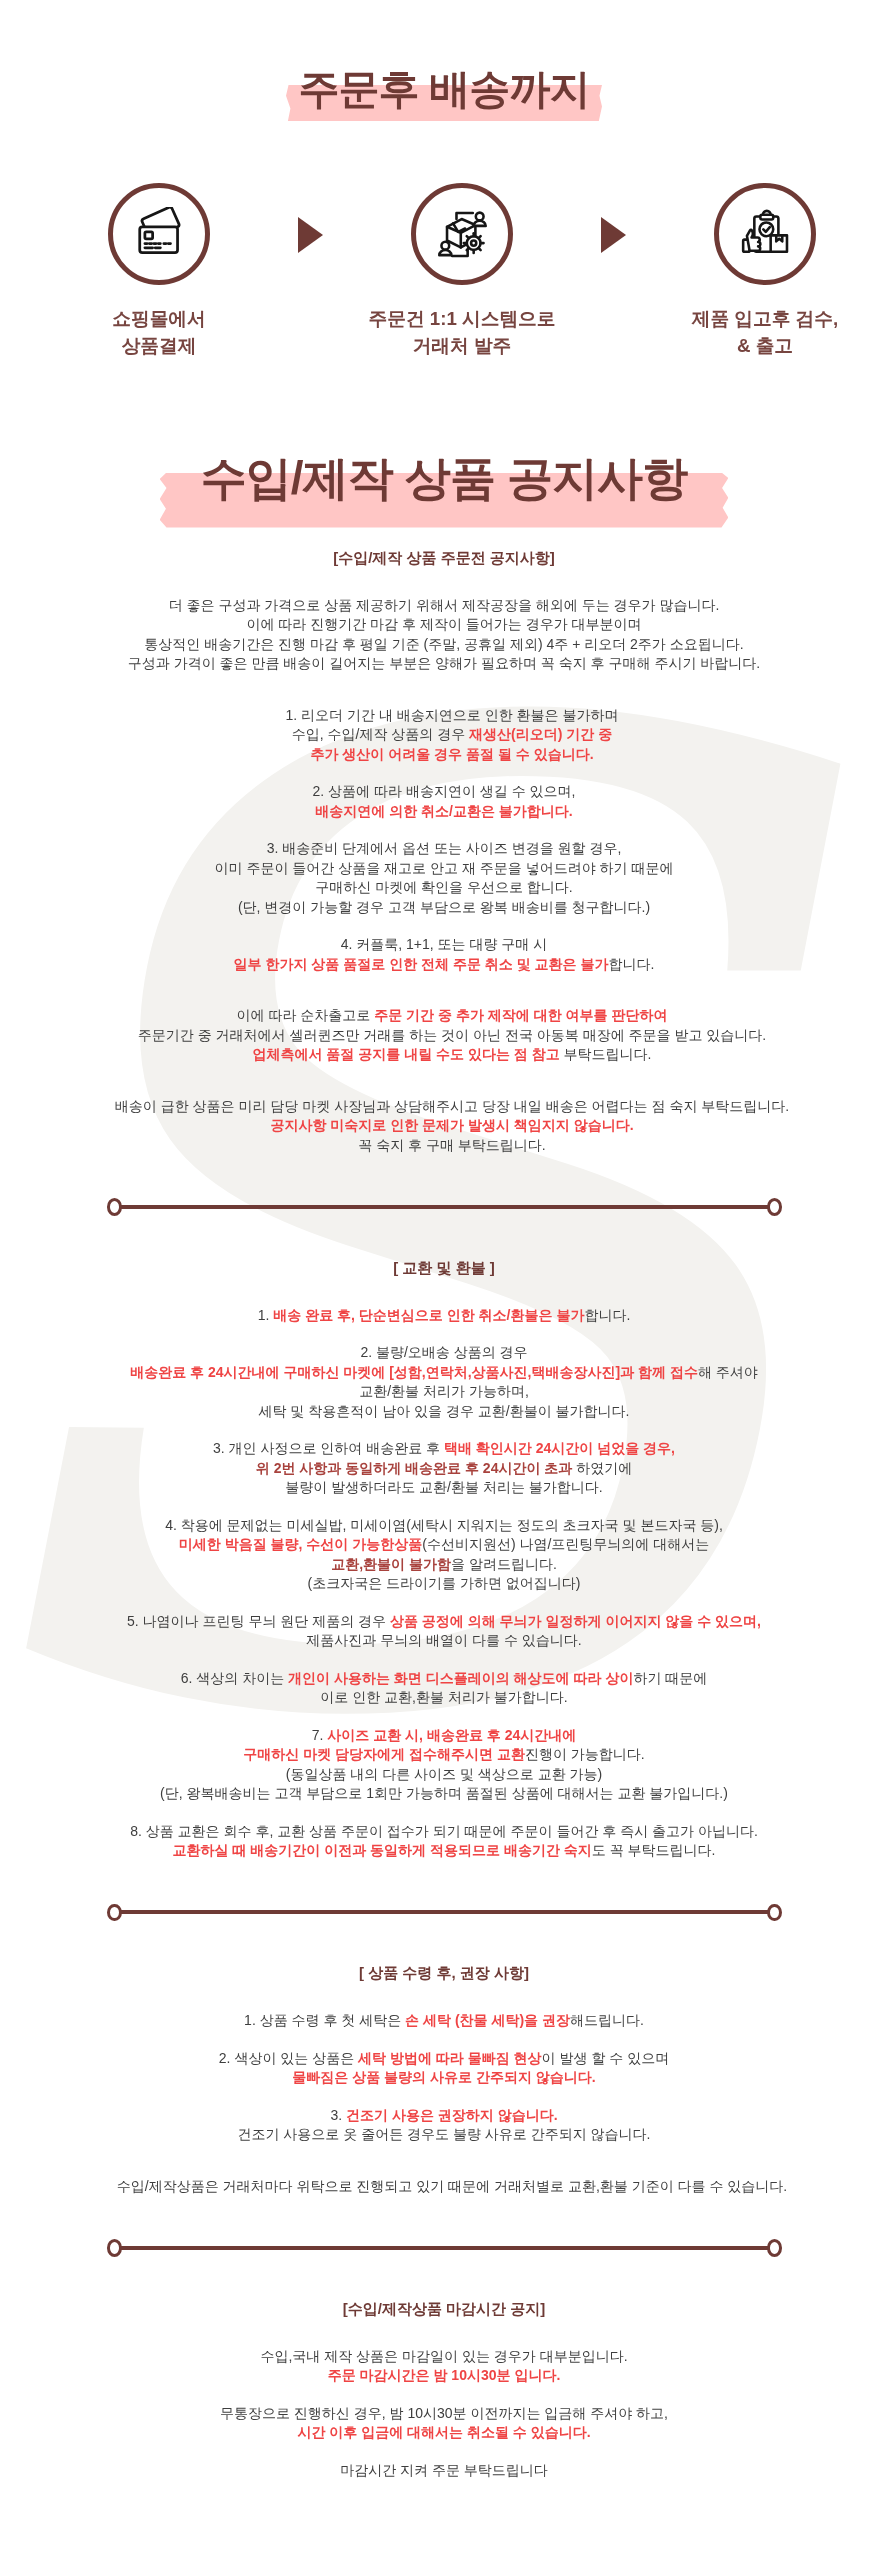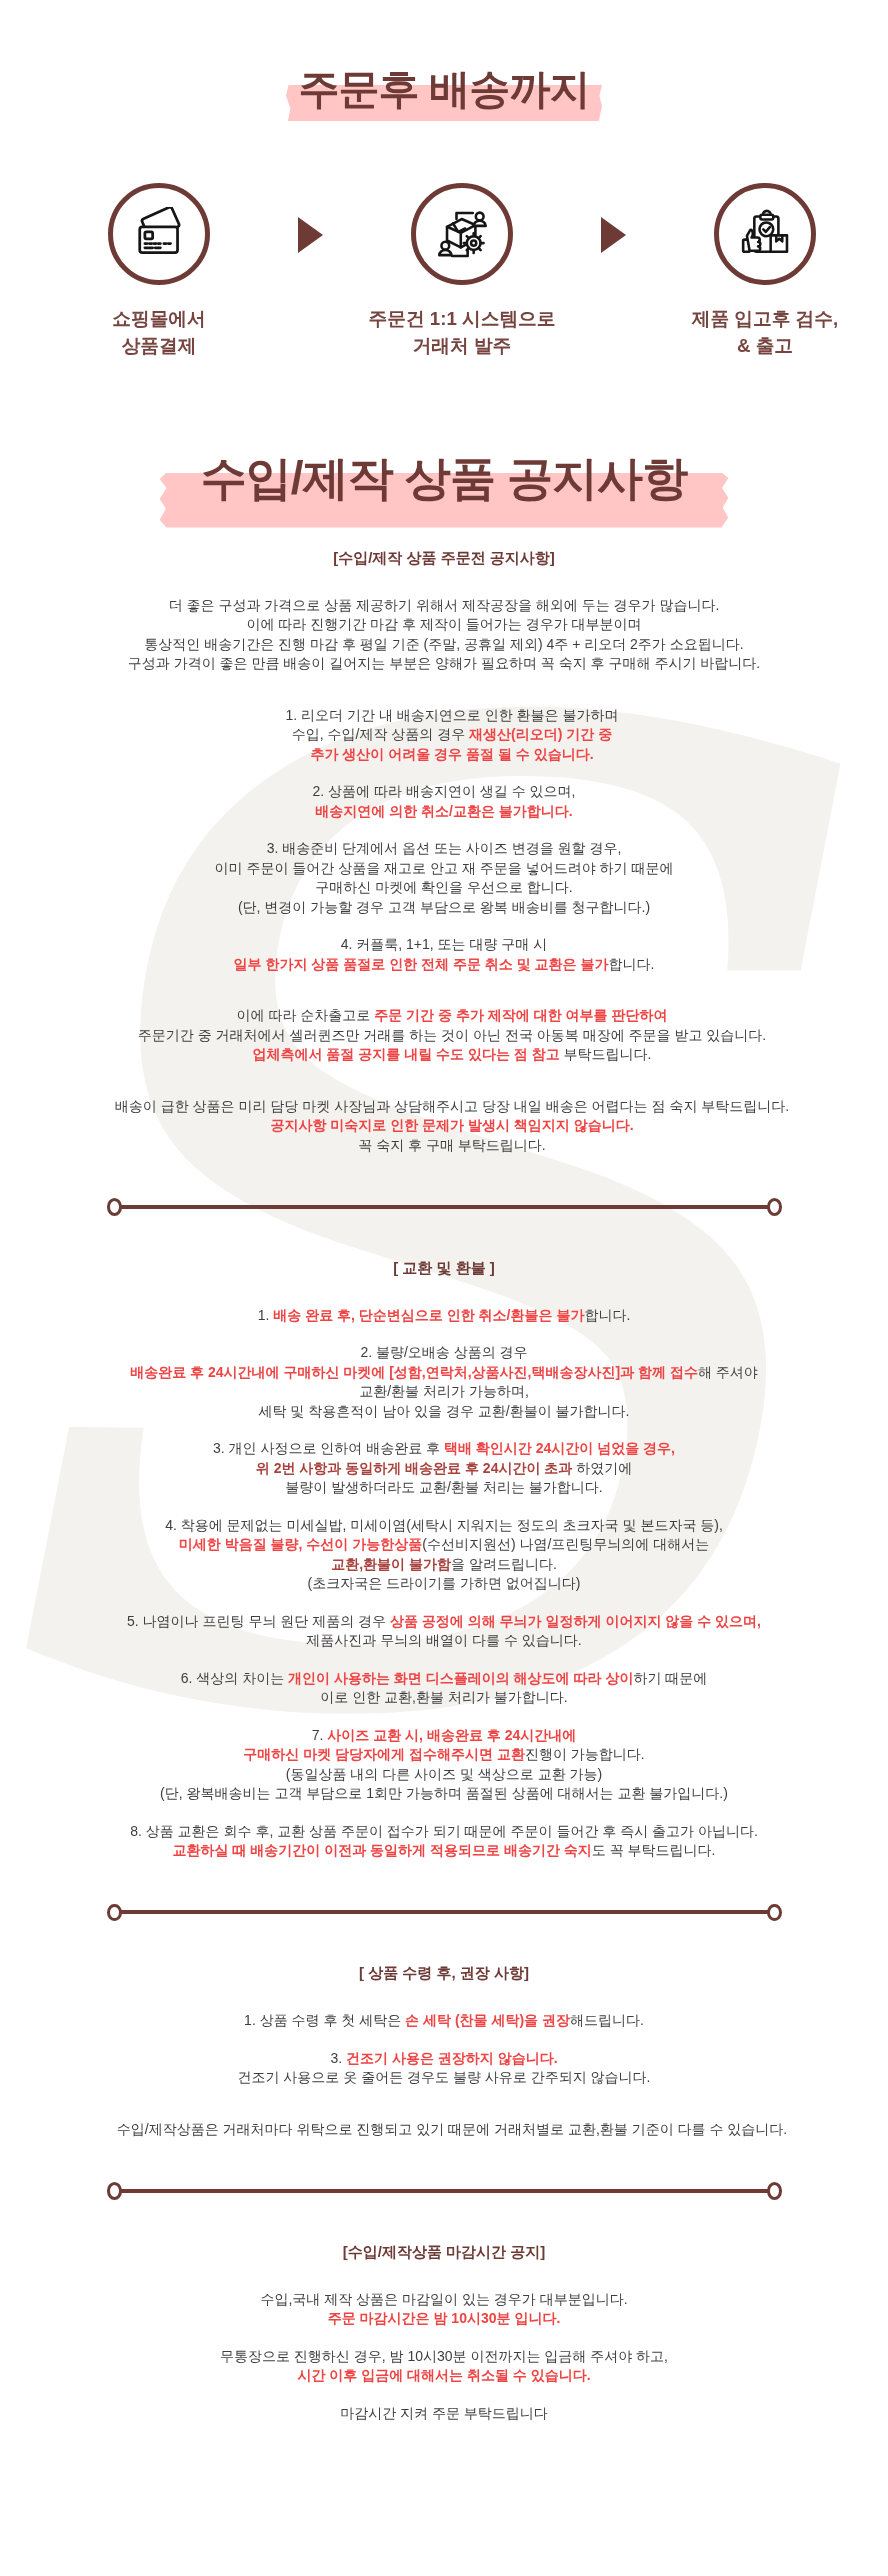--- a/index.html
+++ b/index.html
@@ -237,20 +237,24 @@
       <div class="divider">
         <span class="ring"></span>
         <span class="dline"></span>
         <span class="ring"></span>
       </div>
       <div class="sec-h">[ 상품 수령 후, 권장 사항]</div>
       <div class="para">
         <div class="line"><span class="seg-g">1. 상품 수령 후 첫 세탁은 </span><span class="seg-r">손 세탁 (찬물 세탁)을 권장</span><span class="seg-g">해드립니다.</span></div>
       </div>
       <div class="para">
+        <div class="line"><span class="seg-g">2. 색상이 있는 상품은 </span><span class="seg-r">세탁 방법에 따라 물빠짐 현상</span><span class="seg-g">이 발생 할 수 있으며</span></div>
+        <div class="line"><span class="seg-r">물빠짐은 상품 불량의 사유로 간주되지 않습니다.</span></div>
+      </div>
+      <div class="para">
         <div class="line"><span class="seg-g">3. </span><span class="seg-r">건조기 사용은 권장하지 않습니다.</span></div>
         <div class="line"><span class="seg-g">건조기 사용으로 옷 줄어든 경우도 불량 사유로 간주되지 않습니다.</span></div>
       </div>
       <div class="para mt-lg">
         <div class="line"><span class="seg-g">수입/제작상품은 거래처마다 위탁으로 진행되고 있기 때문에 거래처별로 교환,환불 기준이 다를 수 있습니다.</span></div>
       </div>
       <div class="divider">
         <span class="ring"></span>
         <span class="dline"></span>
         <span class="ring"></span>

